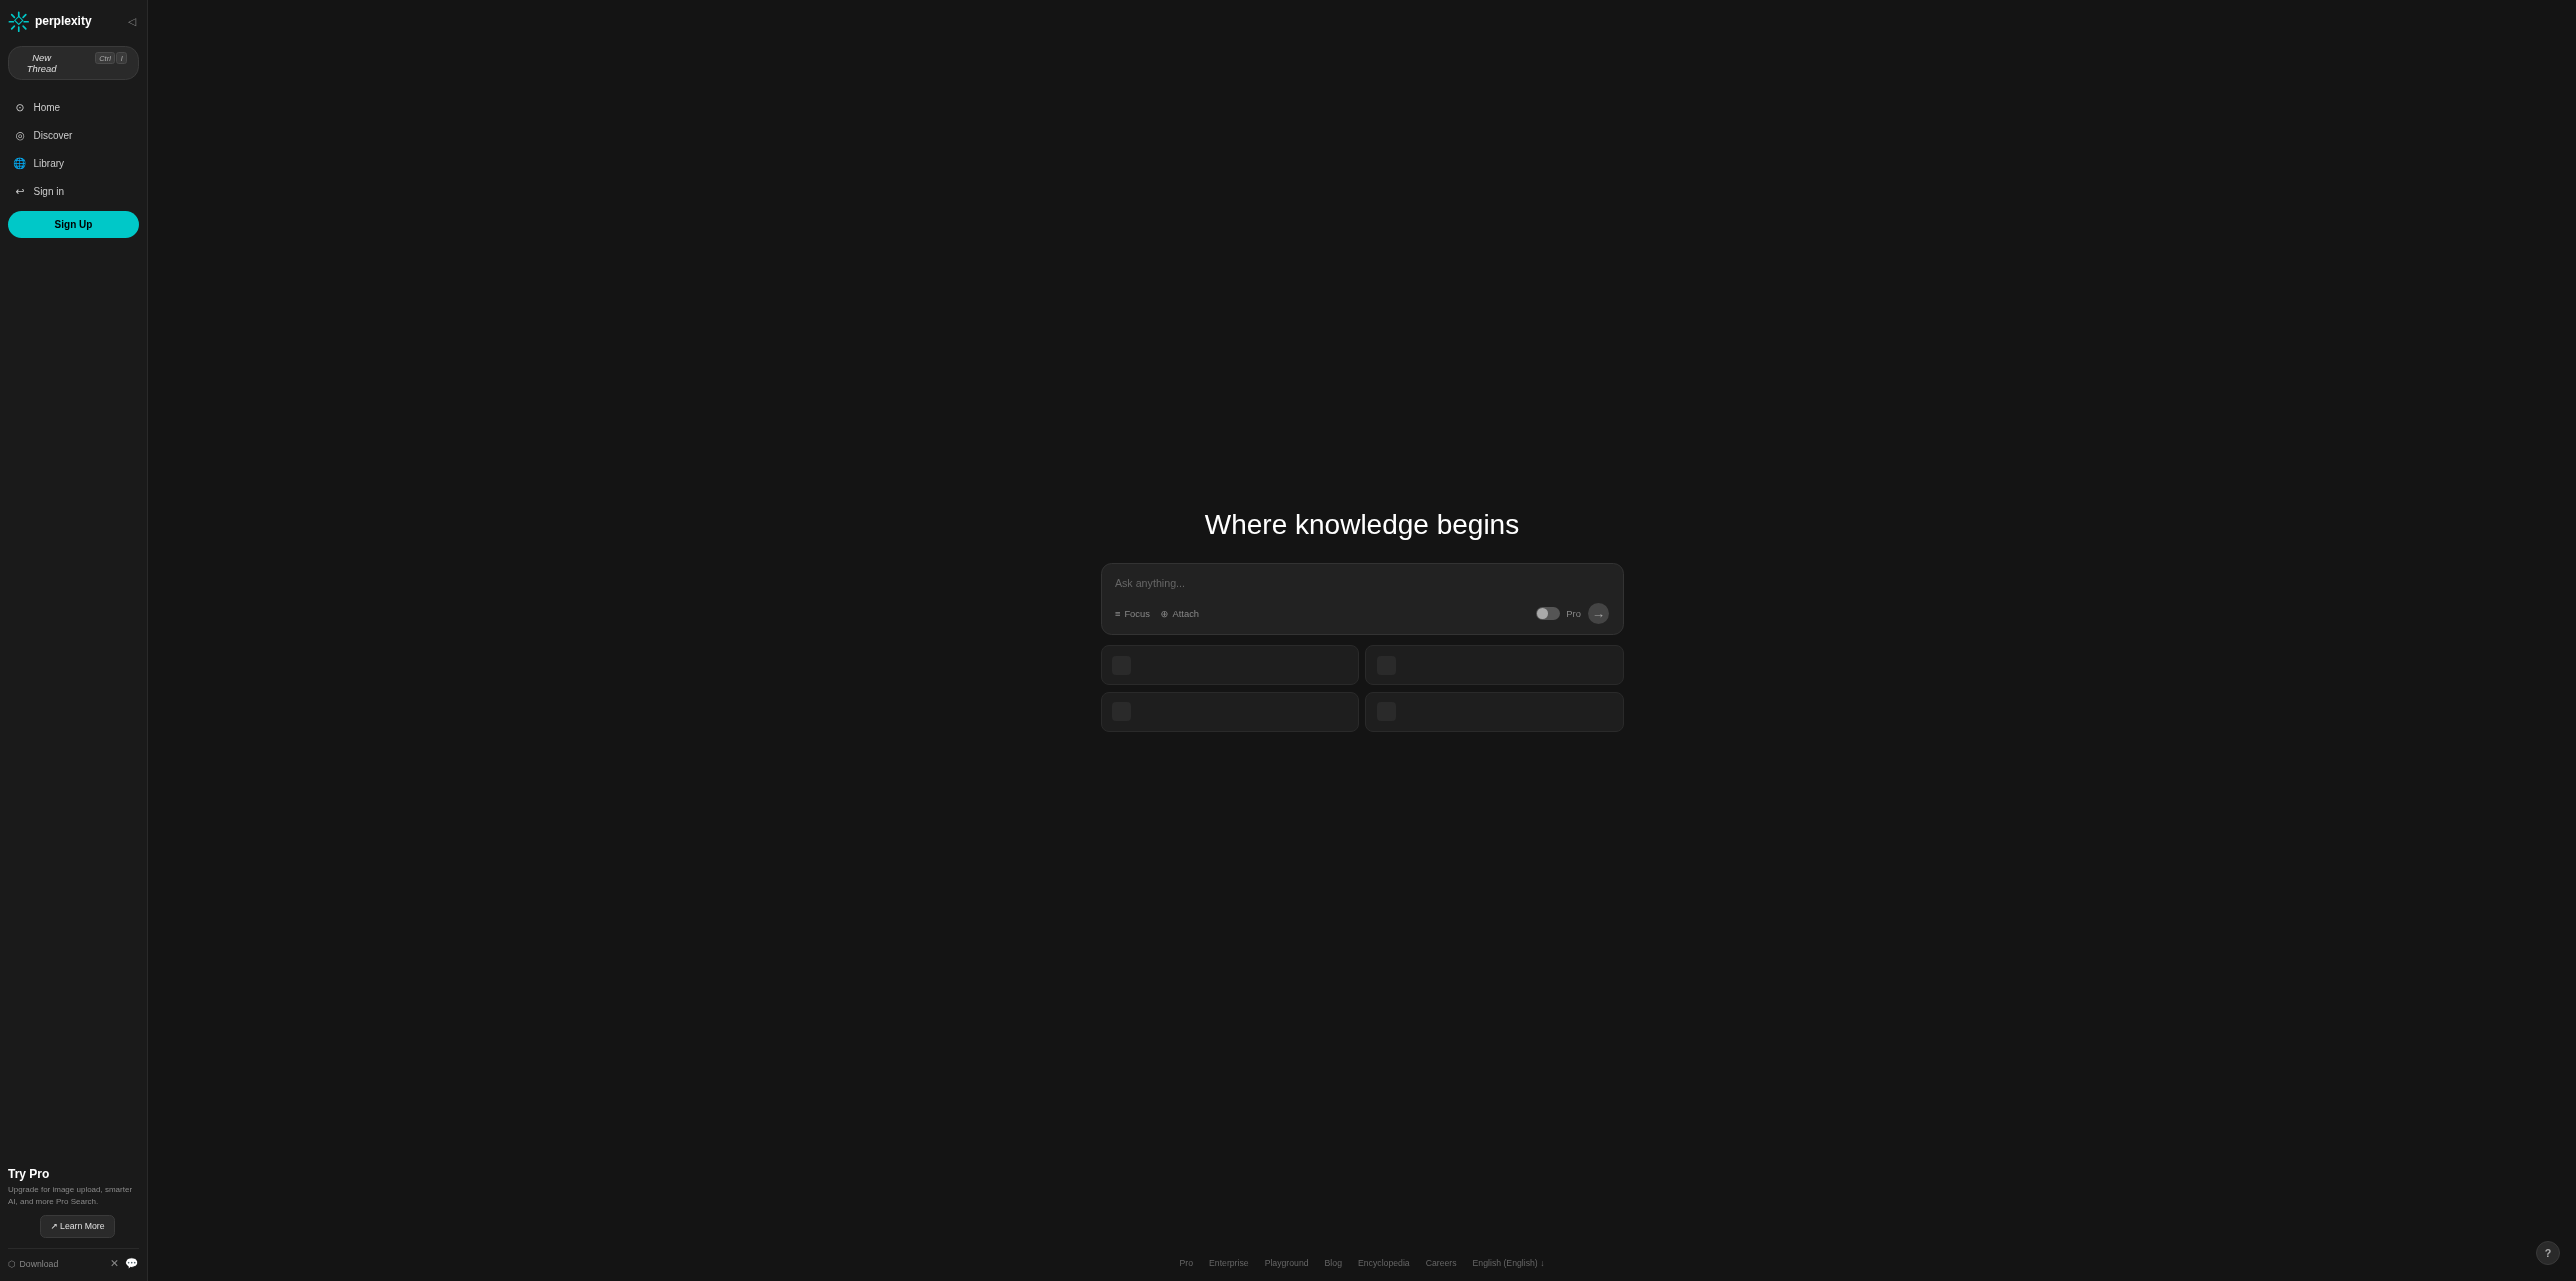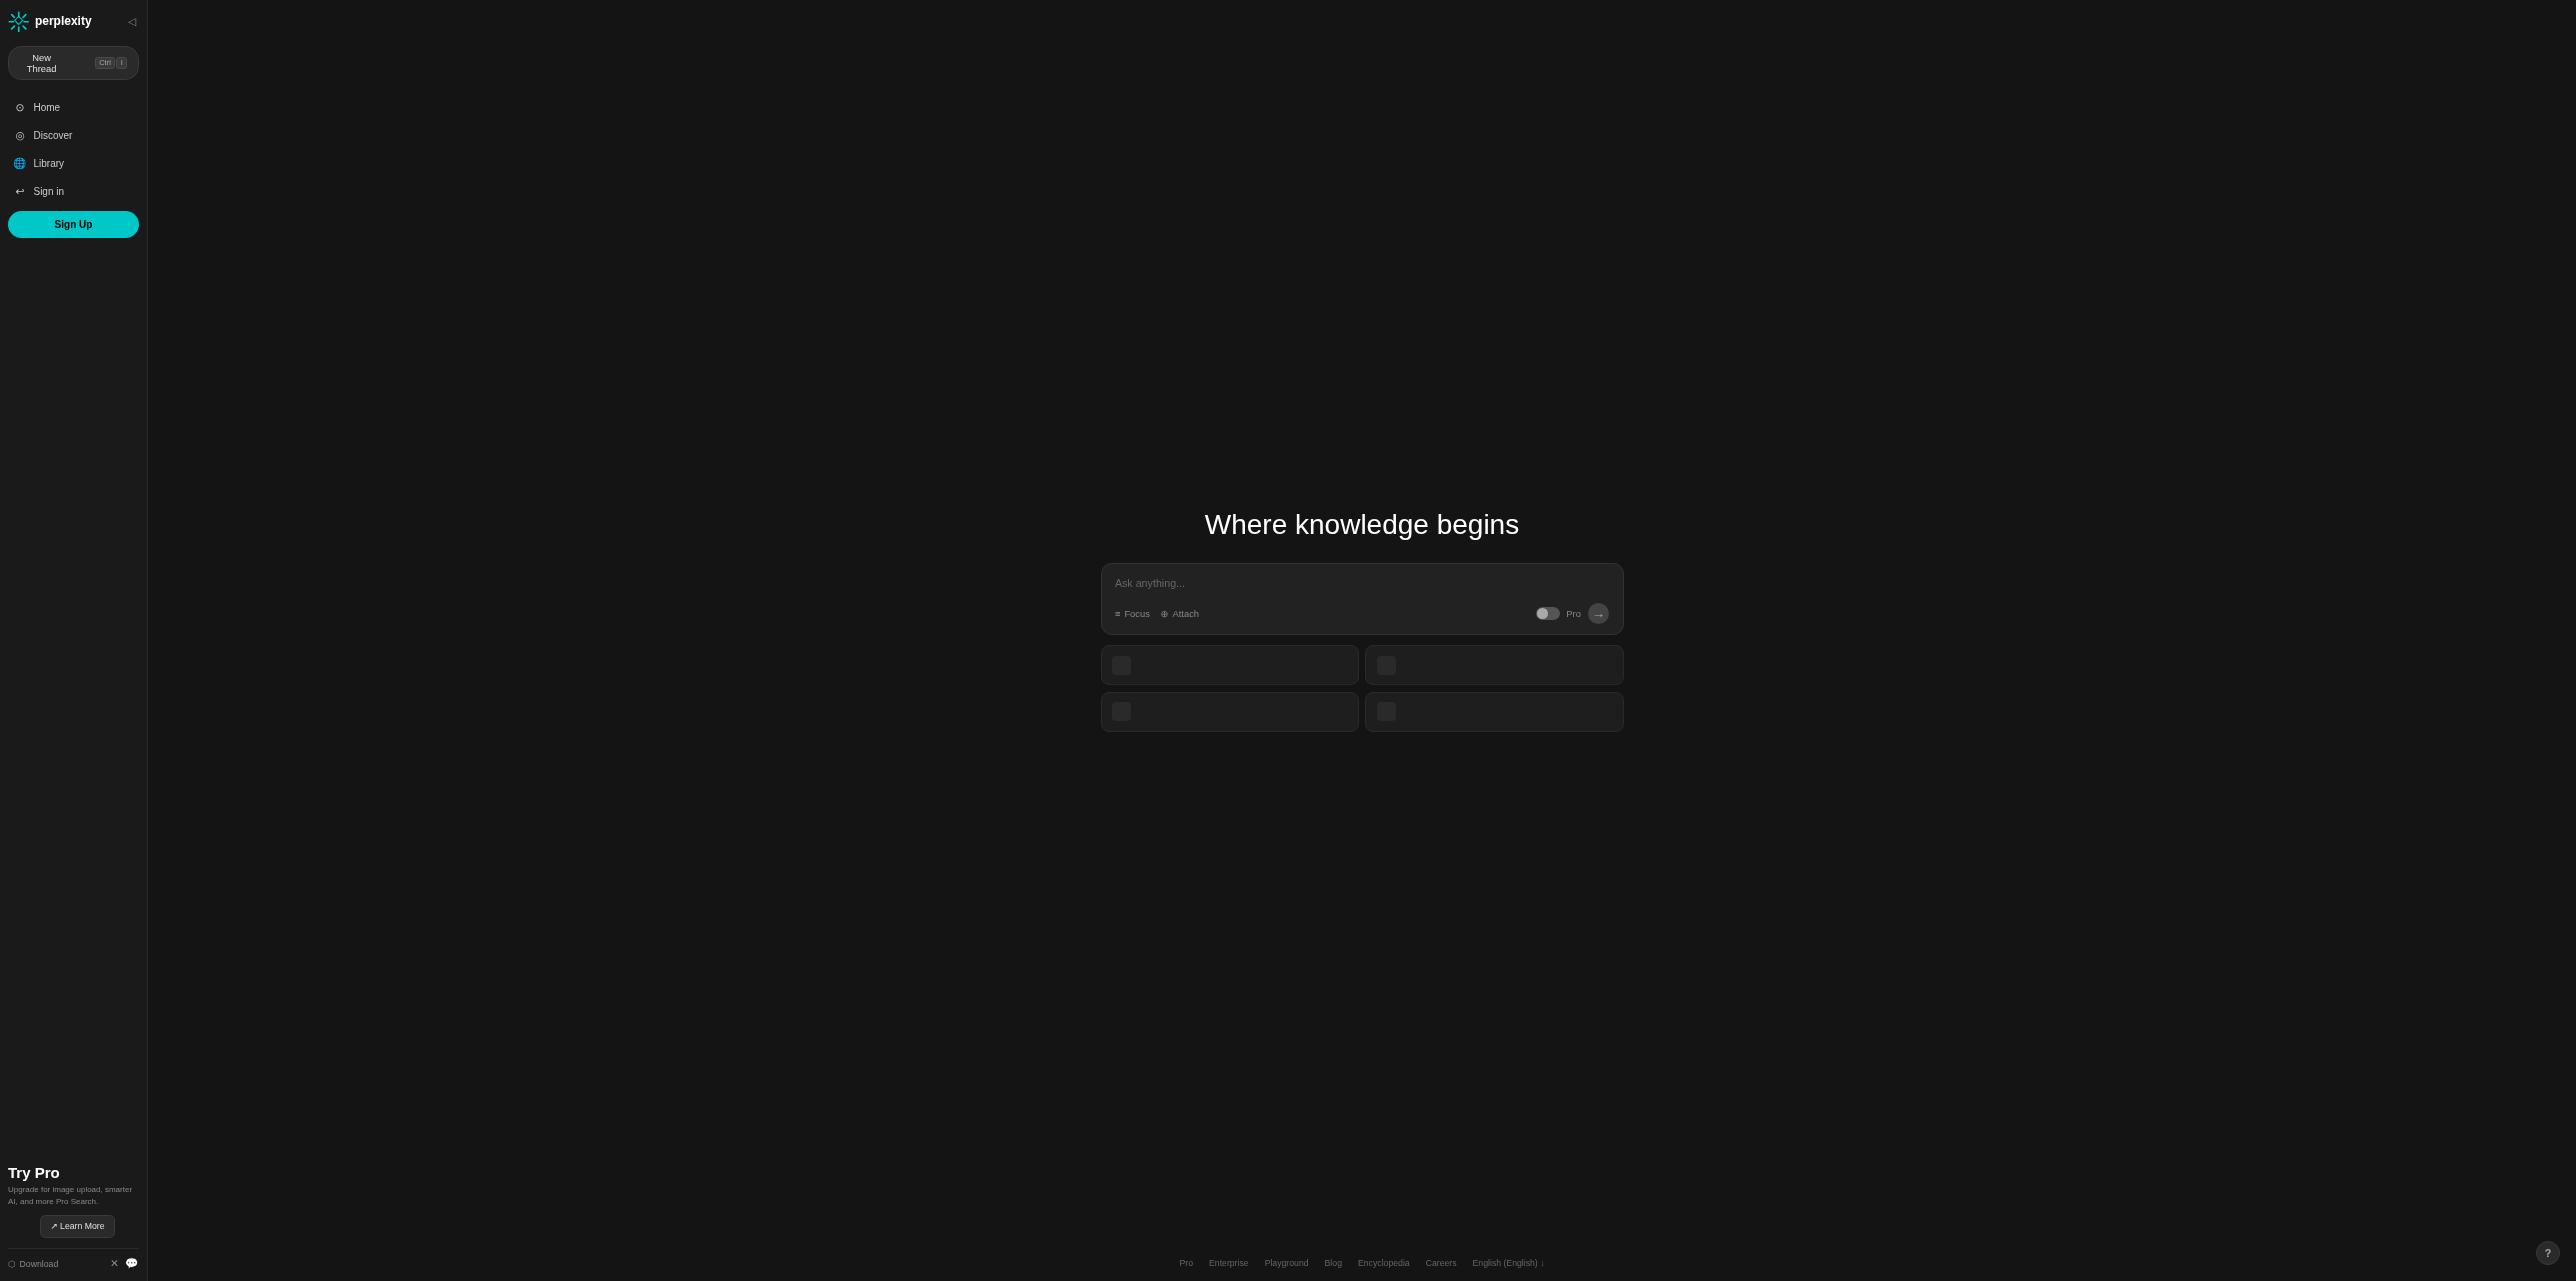--- a/index.html
+++ b/index.html
@@ -59,31 +59,32 @@
       color: #888;
       cursor: pointer;
       padding: 2.7px;
       display: flex;
       align-items: center;
       font-size: 10.7px;
     }
 
     .new-thread-btn {
       display: flex;
-      align-items: center;
+      align-items: flex-start;
       gap: 5.4px;
       background: #2a2a2a;
       border: 0.7px solid #3a3a3a;
       color: #e0e0e0;
       border-radius: 13.4px;
       padding: 5.4px 10.7px;
       cursor: pointer;
       font-size: 9.4px;
       margin-bottom: 13.4px;
       width: 100%;
+      font-style: italic;
     }
 
     .new-thread-btn .shortcut {
       display: flex;
       align-items: center;
       gap: 1.3px;
       margin-left: auto;
       padding-left: 26px;
     }
 
@@ -134,21 +135,21 @@
     .sidebar-bottom {
       margin-top: auto;
       padding-top: 10.7px;
     }
 
     .try-pro-section {
       margin-bottom: 10.7px;
     }
 
     .try-pro-title {
-      font-size: 15px;
+      font-size: 12px;
       font-weight: 600;
       color: #ffffff;
       margin-bottom: 2.7px;
     }
 
     .try-pro-desc {
       font-size: 8px;
       color: #888;
       line-height: 1.5;
       margin-bottom: 6.7px;

